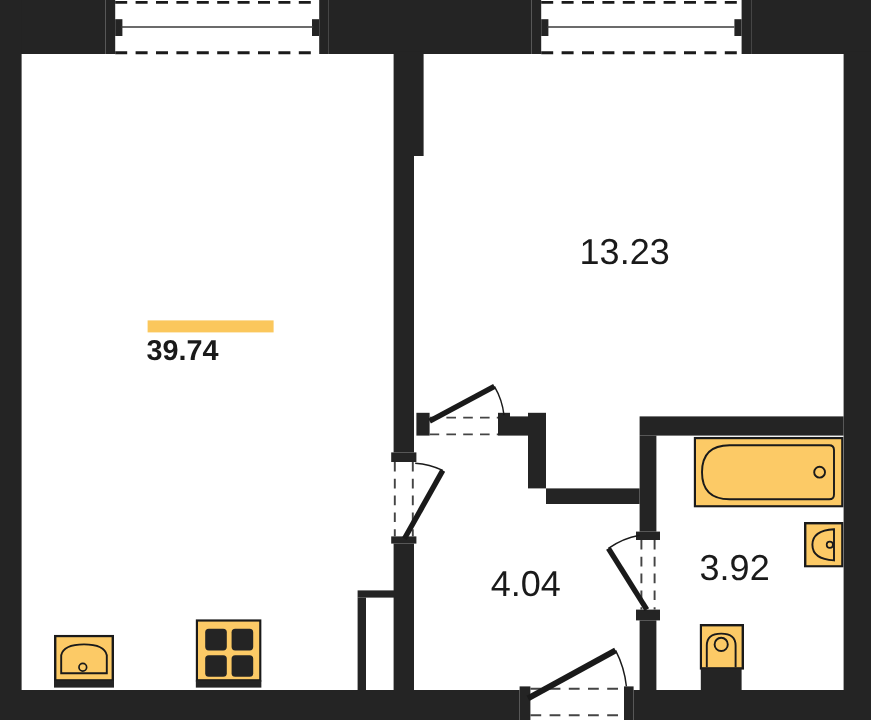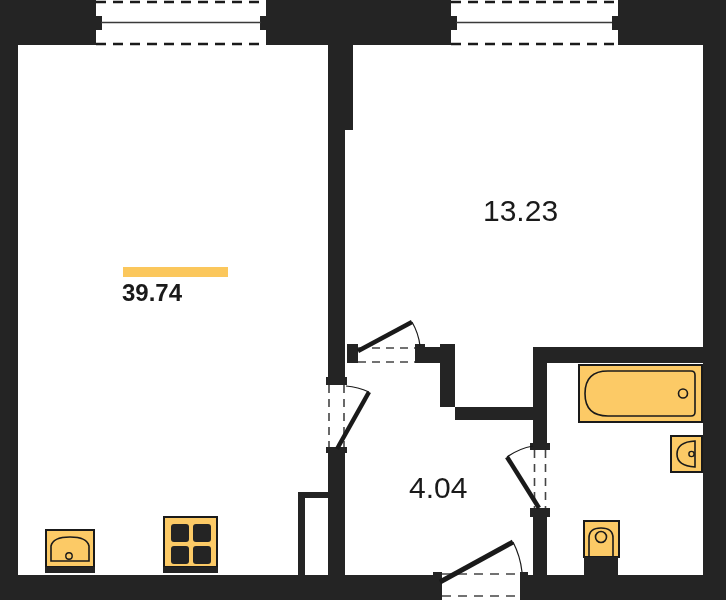--- a/index.html
+++ b/index.html
@@ -132,17 +132,18 @@
     <rect x="1" y="1" width="53" height="50" fill="#fcca66" stroke="#1a1a1a" stroke-width="2"></rect>
     <rect x="8" y="8" width="18" height="18" rx="3" fill="#242424"></rect>
     <rect x="30" y="8" width="18" height="18" rx="3" fill="#242424"></rect>
     <rect x="8" y="30" width="18" height="18" rx="3" fill="#242424"></rect>
     <rect x="30" y="30" width="18" height="18" rx="3" fill="#242424"></rect>
     <rect x="0" y="51" width="55" height="6" fill="#242424"></rect>
   </svg>
 
   <div class="room-label" style="left:483px;top:196px;">13.23</div>
   <div class="room-label" style="left:409px;top:461px;margin-top:12px;">4.04</div>
+  <div class="room-label" style="left:583px;top:459px;">3.92</div>
 
   <div class="accent-bar" style="left:123px;top:267px;width:105px;height:10px;"></div>
   <div class="total-label" style="left:122px;top:281px;">39.74</div>
 
 </div>
 
 </body></html>

